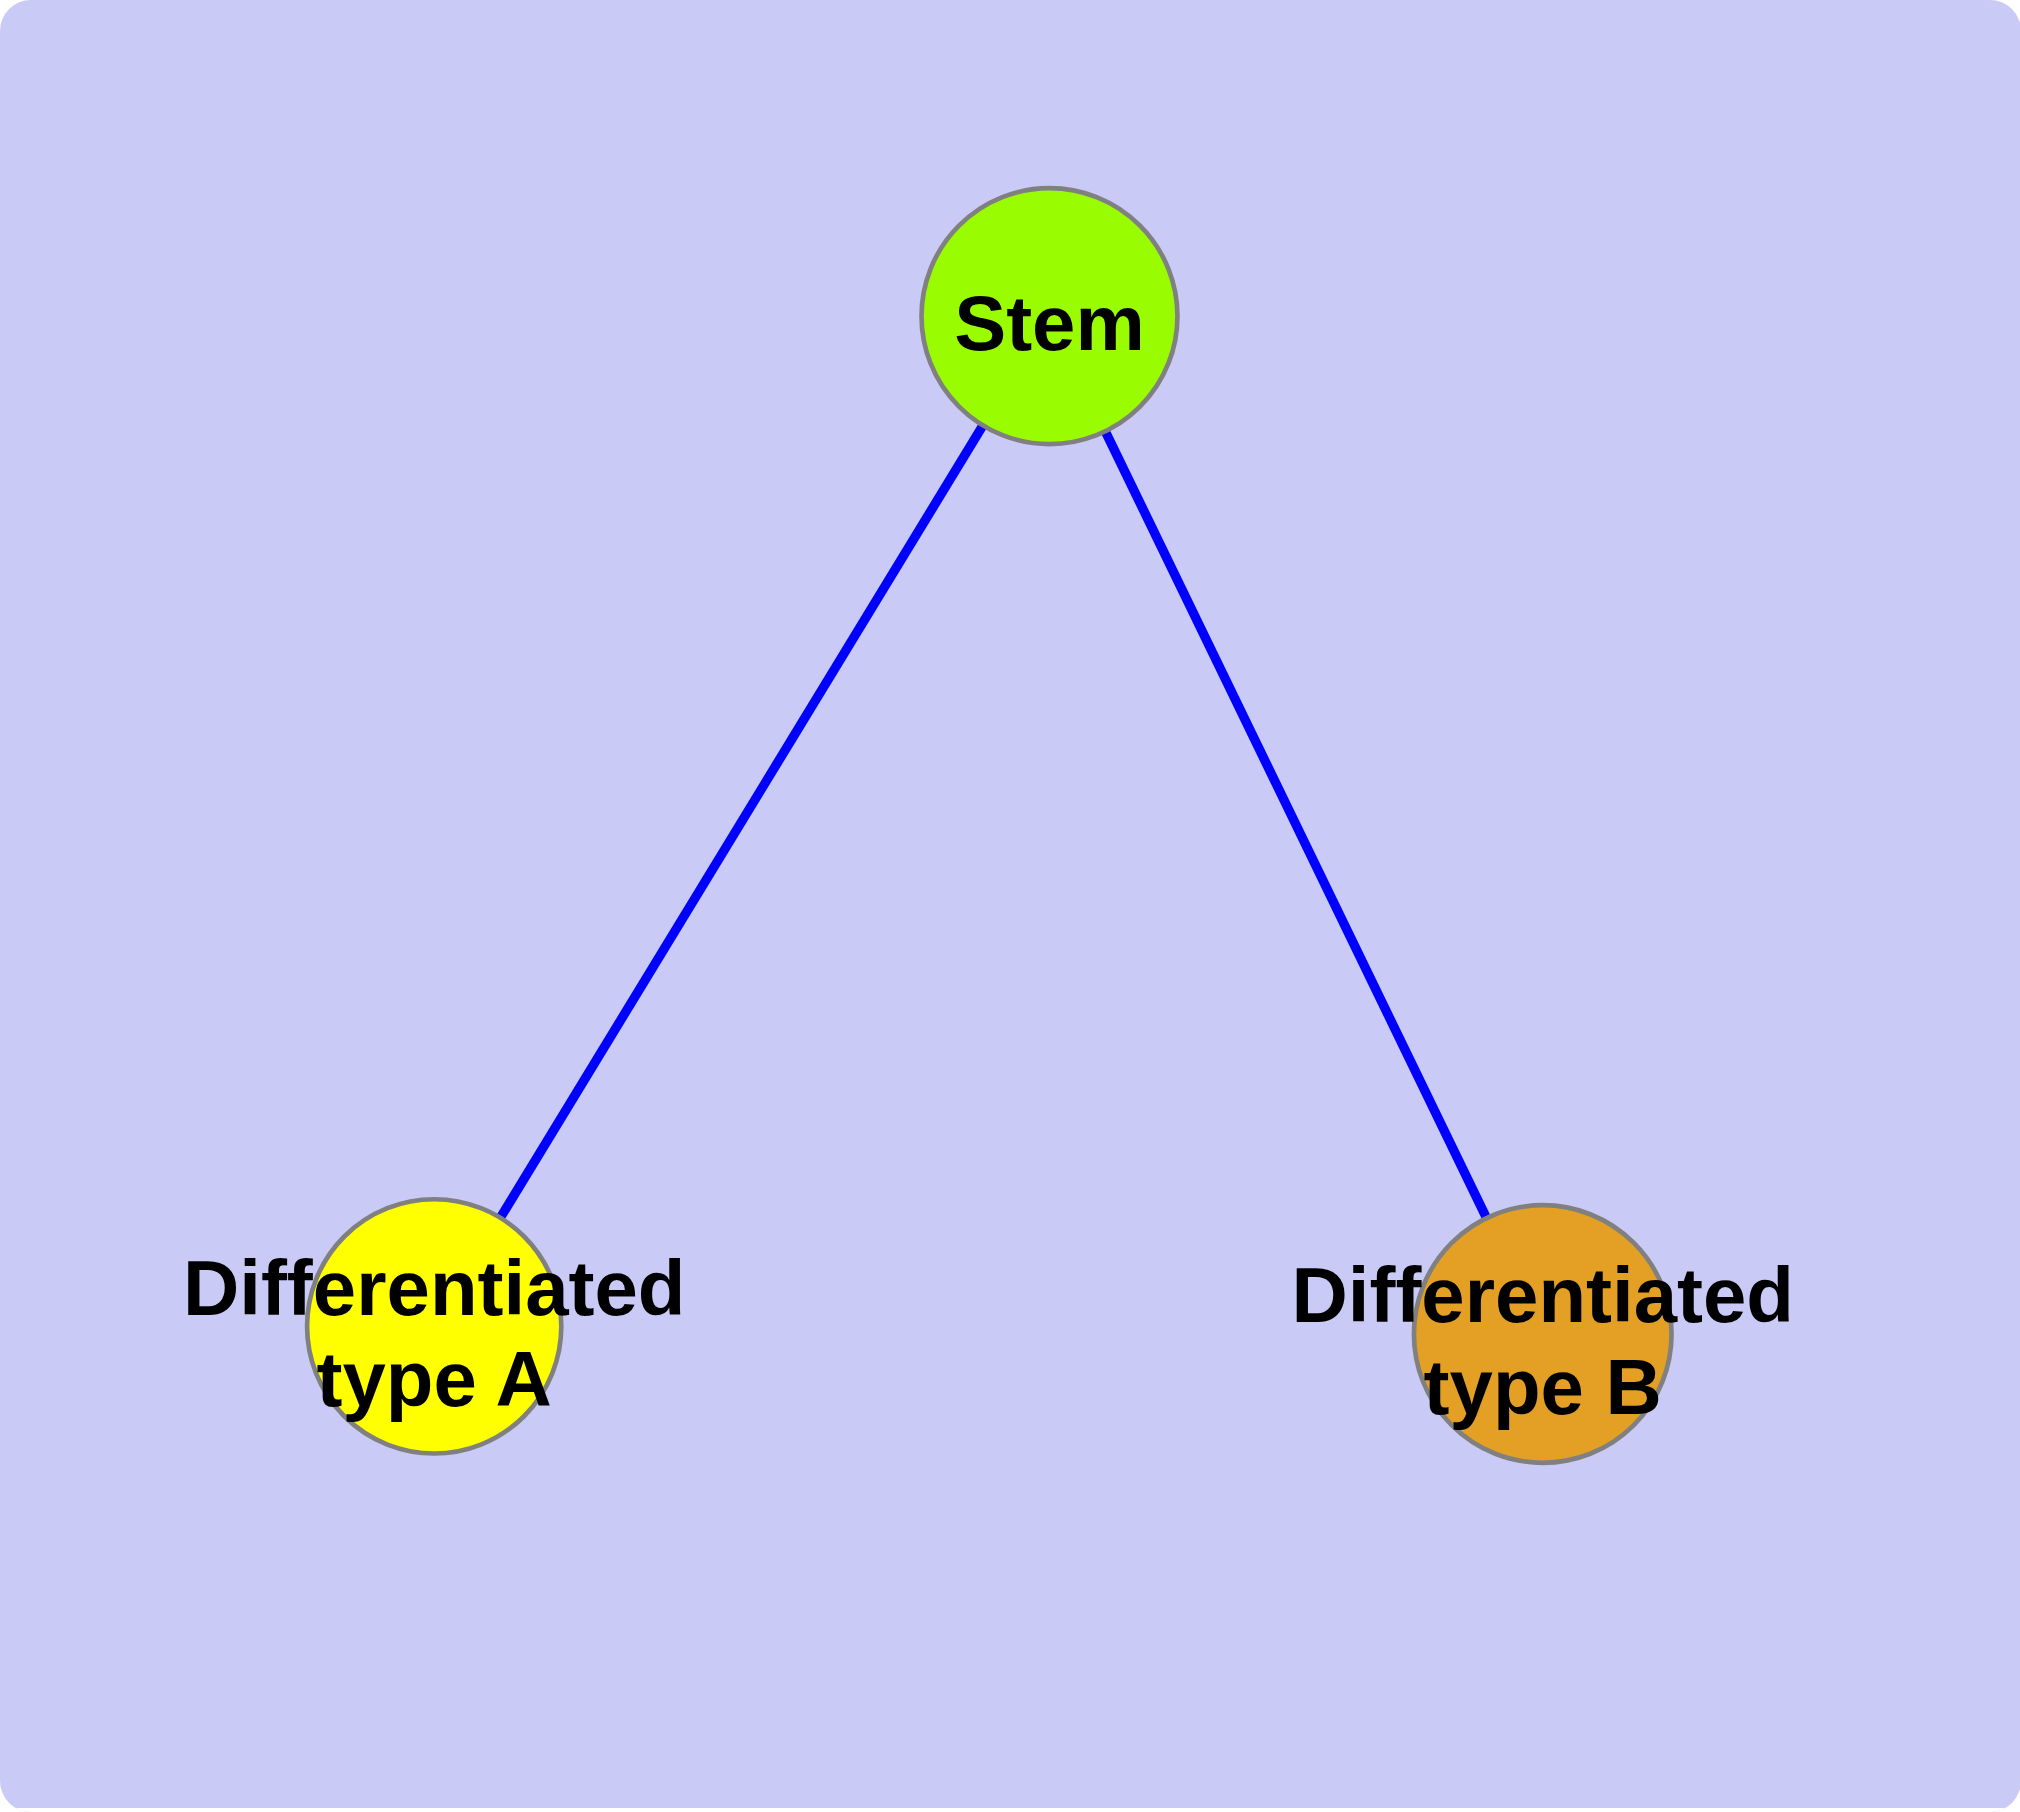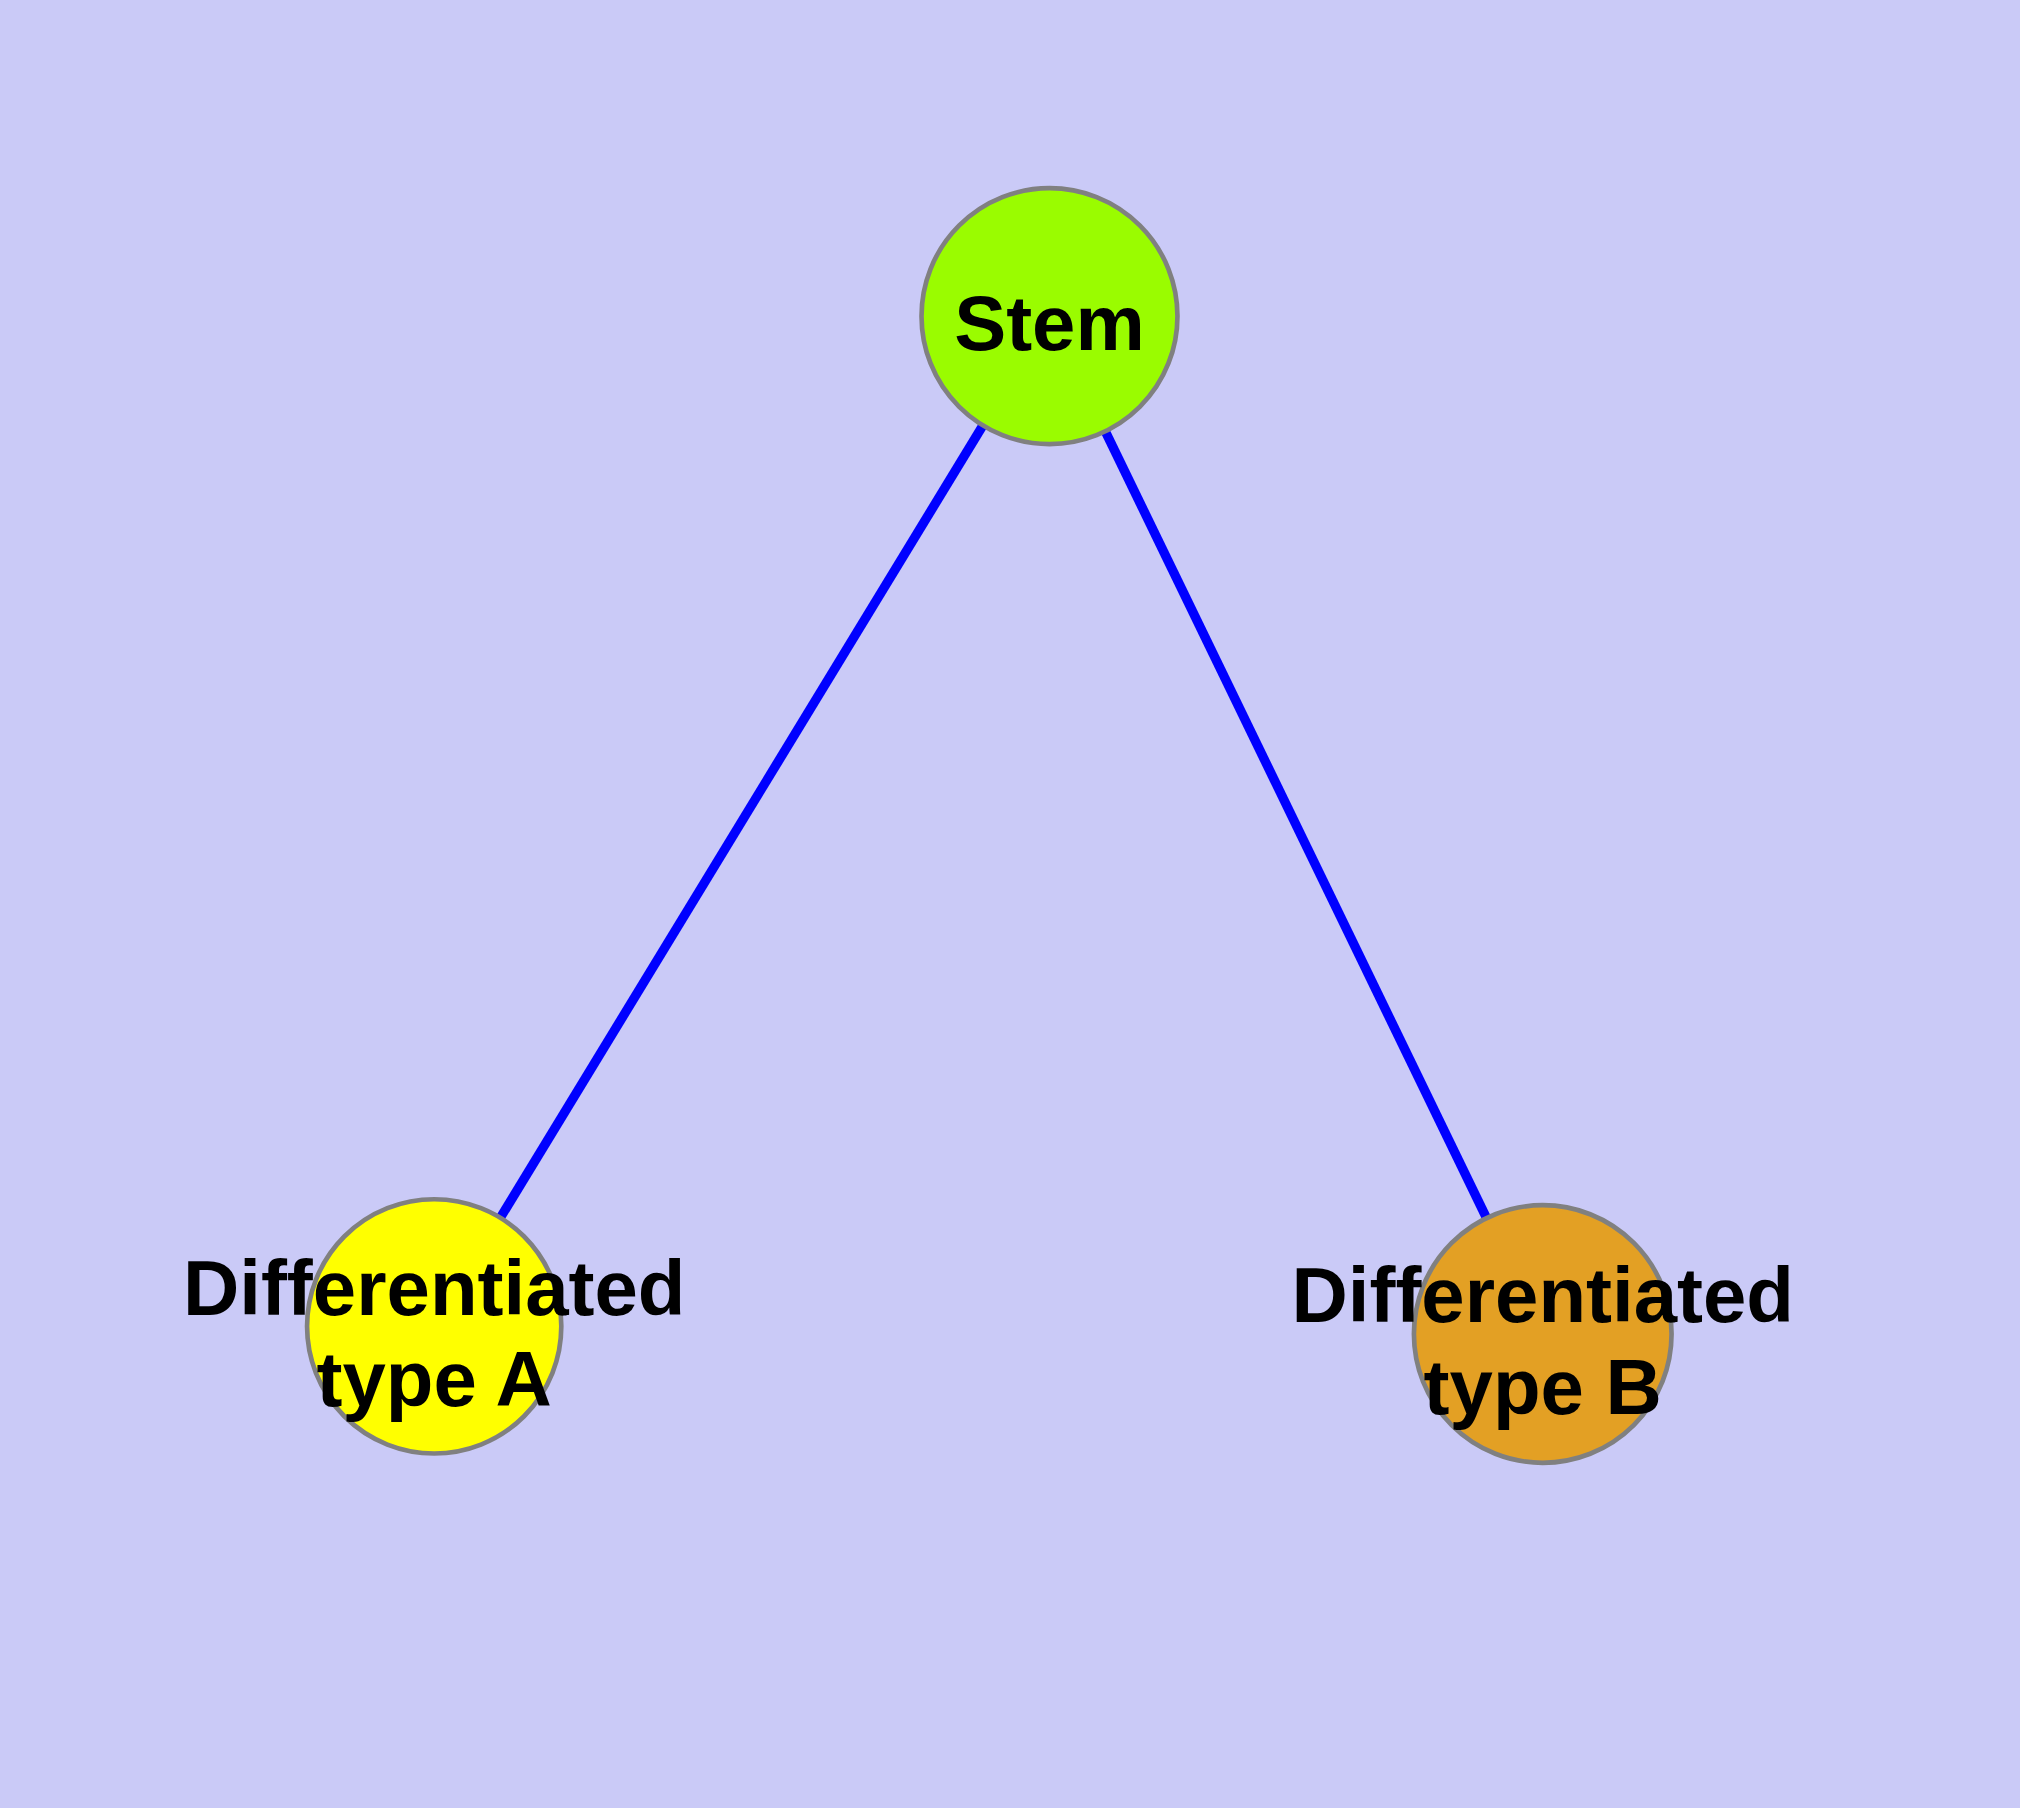--- a/index.html
+++ b/index.html
@@ -28,21 +28,21 @@
     height: 4.2px;
   }
   .node-label {
     font-family: "Liberation Sans", sans-serif;
     font-weight: bold;
   }
 </style>
 </head>
 <body>
 
-<div class="stage" style="background: rgb(202, 202, 247);">
+<div class="stage" style="background: rgb(202, 202, 247); border-radius: 31px;">
   <svg id="graph-svg" width="2021" height="1812" viewBox="0 0 2384 2138">
       <line x1="1238" y1="373" x2="512" y2="1565" stroke="#0000FF" stroke-width="11"></line>
       <line x1="1238" y1="373" x2="1820" y2="1574" stroke="#0000FF" stroke-width="11"></line>
       <circle cx="1238" cy="373" r="151" fill="#9AFC00" stroke="#808080" stroke-width="5.5"></circle>
       <circle cx="512" cy="1565" r="150" fill="#FFFF00" stroke="#808080" stroke-width="5.5"></circle>
       <circle cx="1820" cy="1574" r="152" fill="#E3A024" stroke="#808080" stroke-width="5.5"></circle>
       <text x="1238" y="413" text-anchor="middle" fill="#000000" font-size="92" font-weight="bold" class="node-label">Stem</text>
       <text x="512" y="1551" text-anchor="middle" fill="#000000" font-size="92" font-weight="bold" class="node-label">Differentiated</text>
       <text x="512" y="1659" text-anchor="middle" fill="#000000" font-size="92" font-weight="bold" class="node-label">type A</text>
       <text x="1820" y="1560" text-anchor="middle" fill="#000000" font-size="92" font-weight="bold" class="node-label">Differentiated</text>

